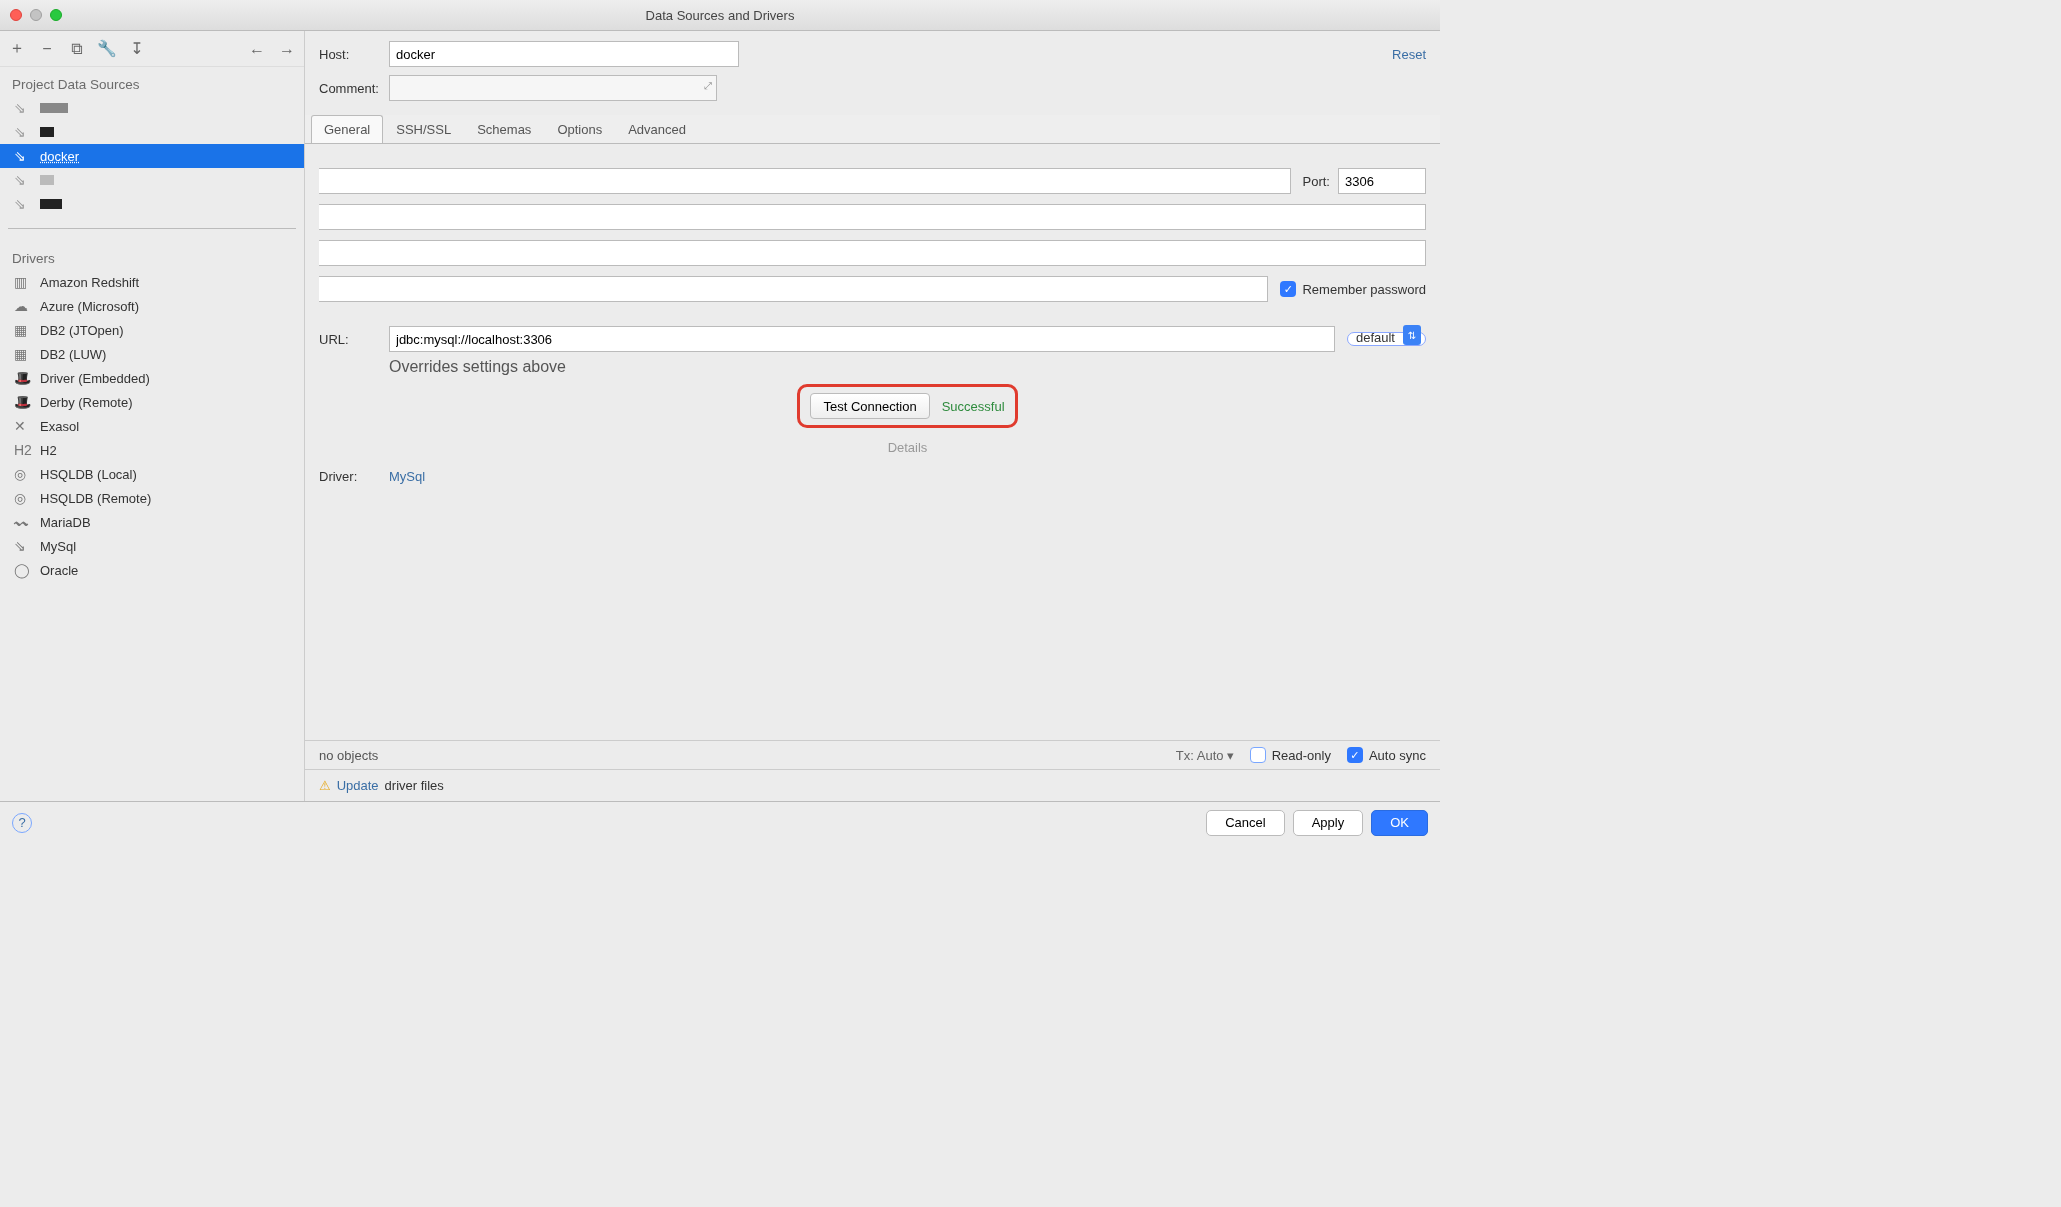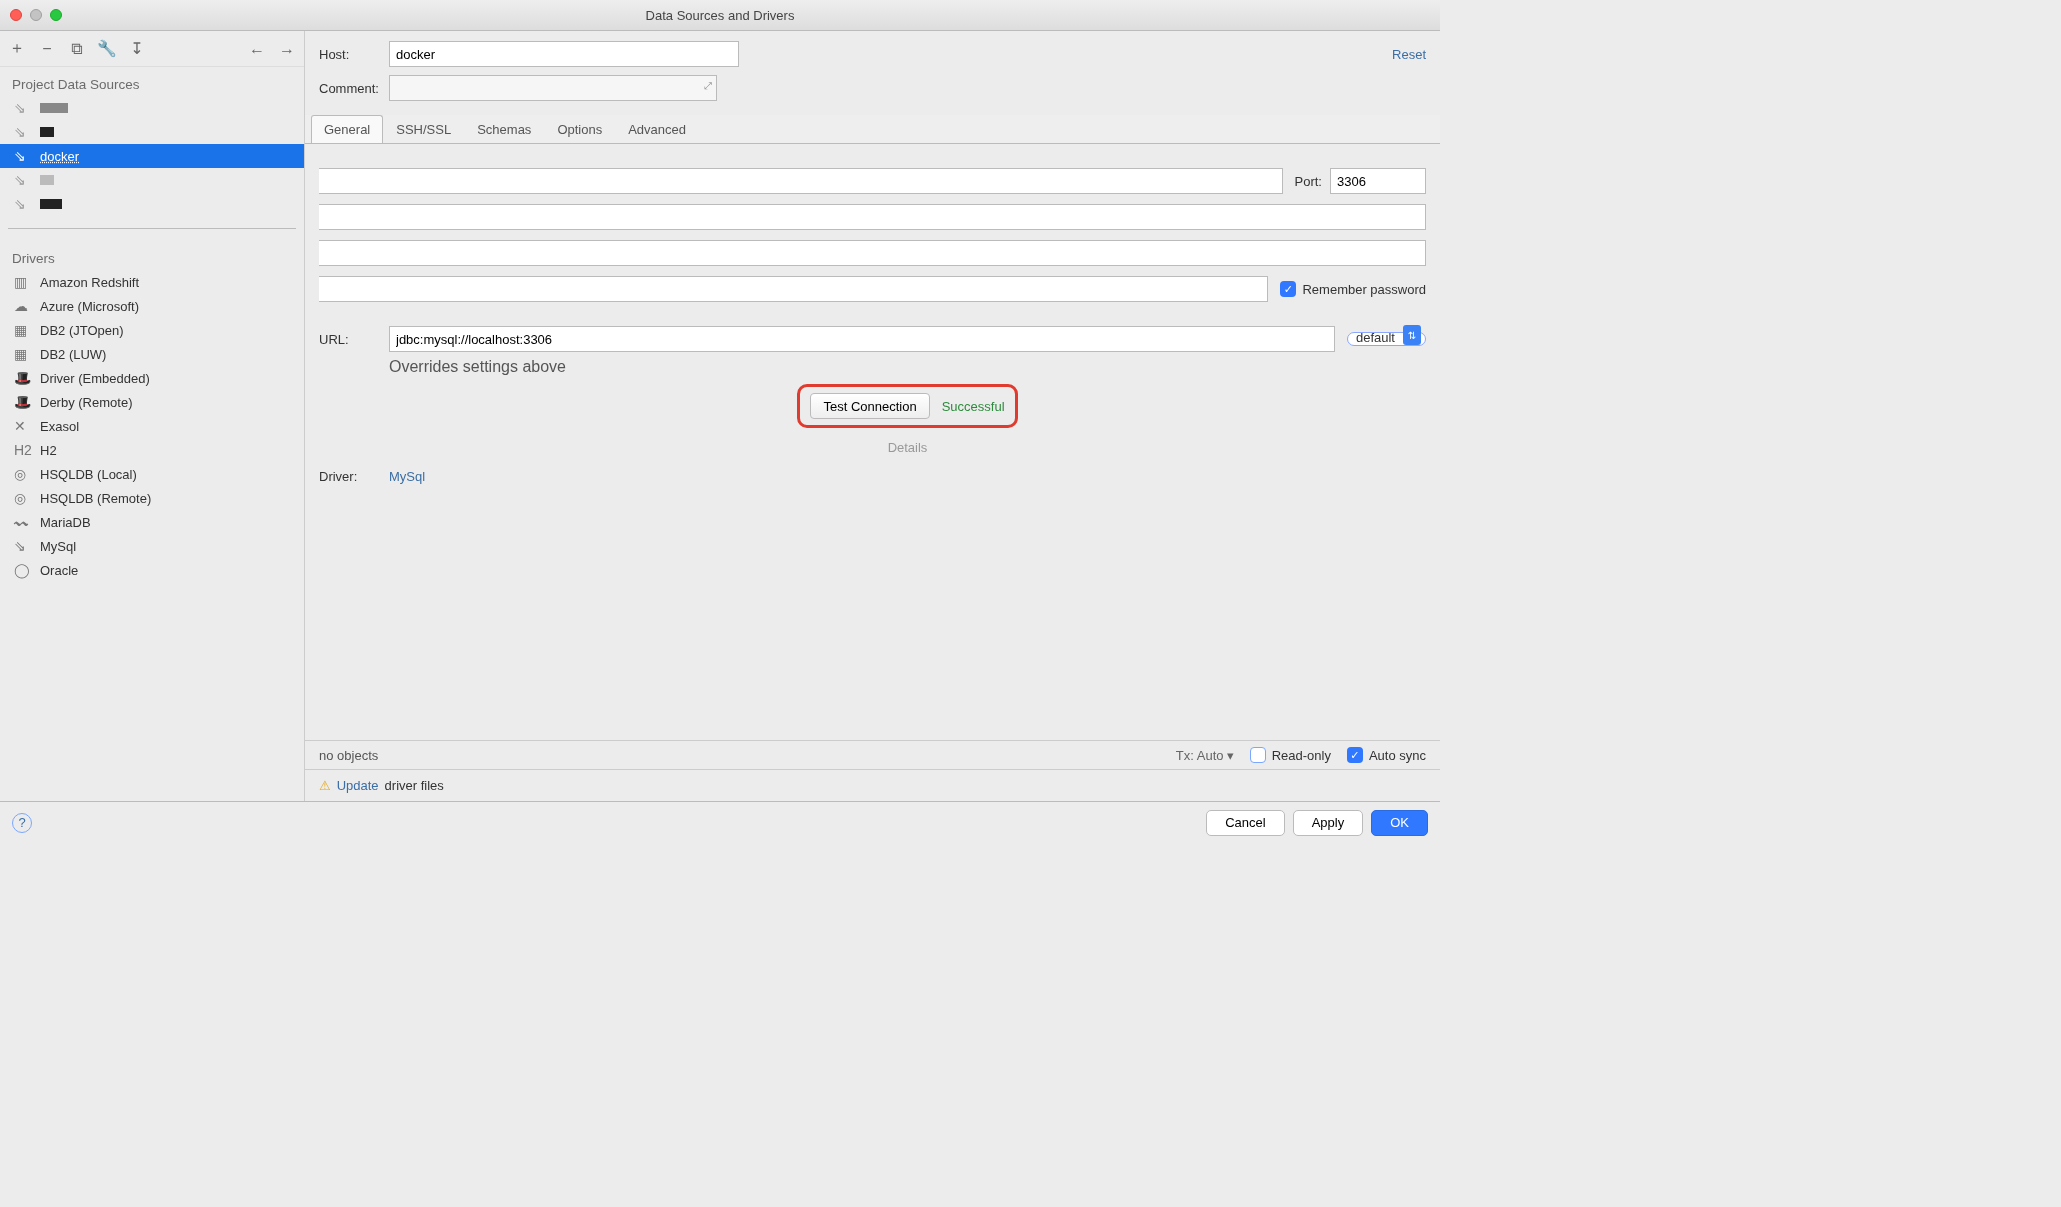--- a/index.html
+++ b/index.html
@@ -56,21 +56,21 @@
 .tab.active { background: #f9f9f9; border-color: #bbb; border-radius: 3px 3px 0 0; }
 
 .tab-body { flex: 1; background: #ececec; padding: 14px 14px 6px; overflow: auto; }
 .field-row { display: flex; align-items: center; margin-bottom: 10px; }
 .field-label { width: 70px; }
 .field-input { height: 26px; border: 1px solid #bbb; background: #fff; padding: 0 6px; font-size: 13px; }
 
 .highlight-box { border: 3px solid #e03b2e; border-radius: 10px; padding: 10px 10px 0px 6px; margin-right: 12px; }
 .host-row .field-input { width: 460px; }
 .port-group { display: flex; align-items: center; gap: 8px; margin-left: 12px; }
-.port-input { width: 96px; }
+.port-input { width: 88px; }
 .check-row { display: flex; align-items: center; gap: 6px; margin-left: 12px; }
 .mac-checkbox { width: 16px; height: 16px; border-radius: 4px; background: #2f78ff; display: inline-flex; align-items: center; justify-content: center; color: #fff; font-size: 11px; }
 
 .url-input { width: 530px; }
 .url-hint { font-size: 16px; color: #555; margin-left: 70px; margin-top: -4px; margin-bottom: 8px; }
 .select-default { height: 14px; border: 1px solid #8aa7ff; border-radius: 12px; background: #fff; display: inline-flex; align-items: flex-end; padding: 0 4px 0 8px; margin-left: 12px; }
 .select-caret { width: 18px; height: 20px; background: #3b82f6; border-radius: 3px; margin-left: 8px; display: inline-flex; align-items: center; justify-content: center; color: #fff; font-size: 10px; }
 
 .test-row { display: flex; align-items: center; margin: 8px 0 14px 70px; gap: 12px; flex-direction: column; }
 .test-highlight { border: 3px solid #e03b2e; border-radius: 10px; padding: 6px 10px; display: flex; align-items: center; gap: 12px; }

